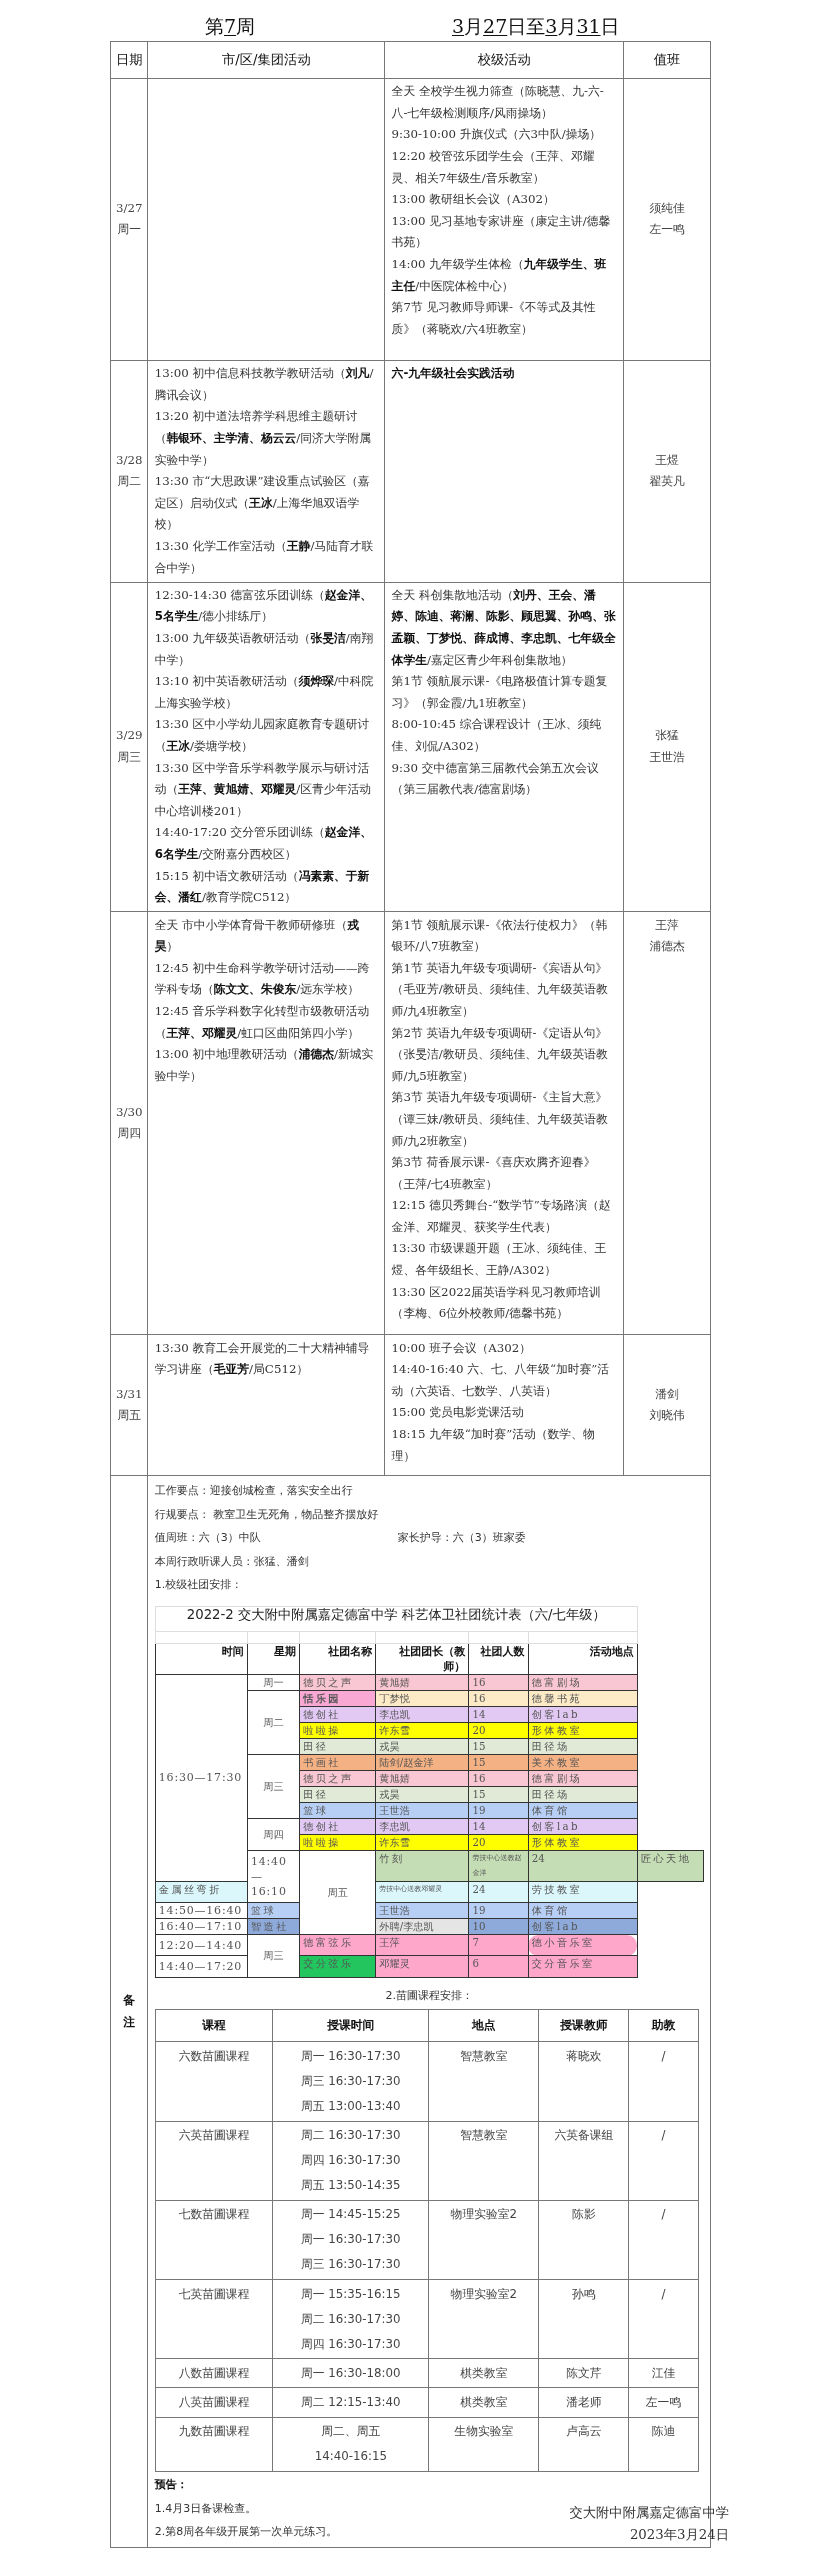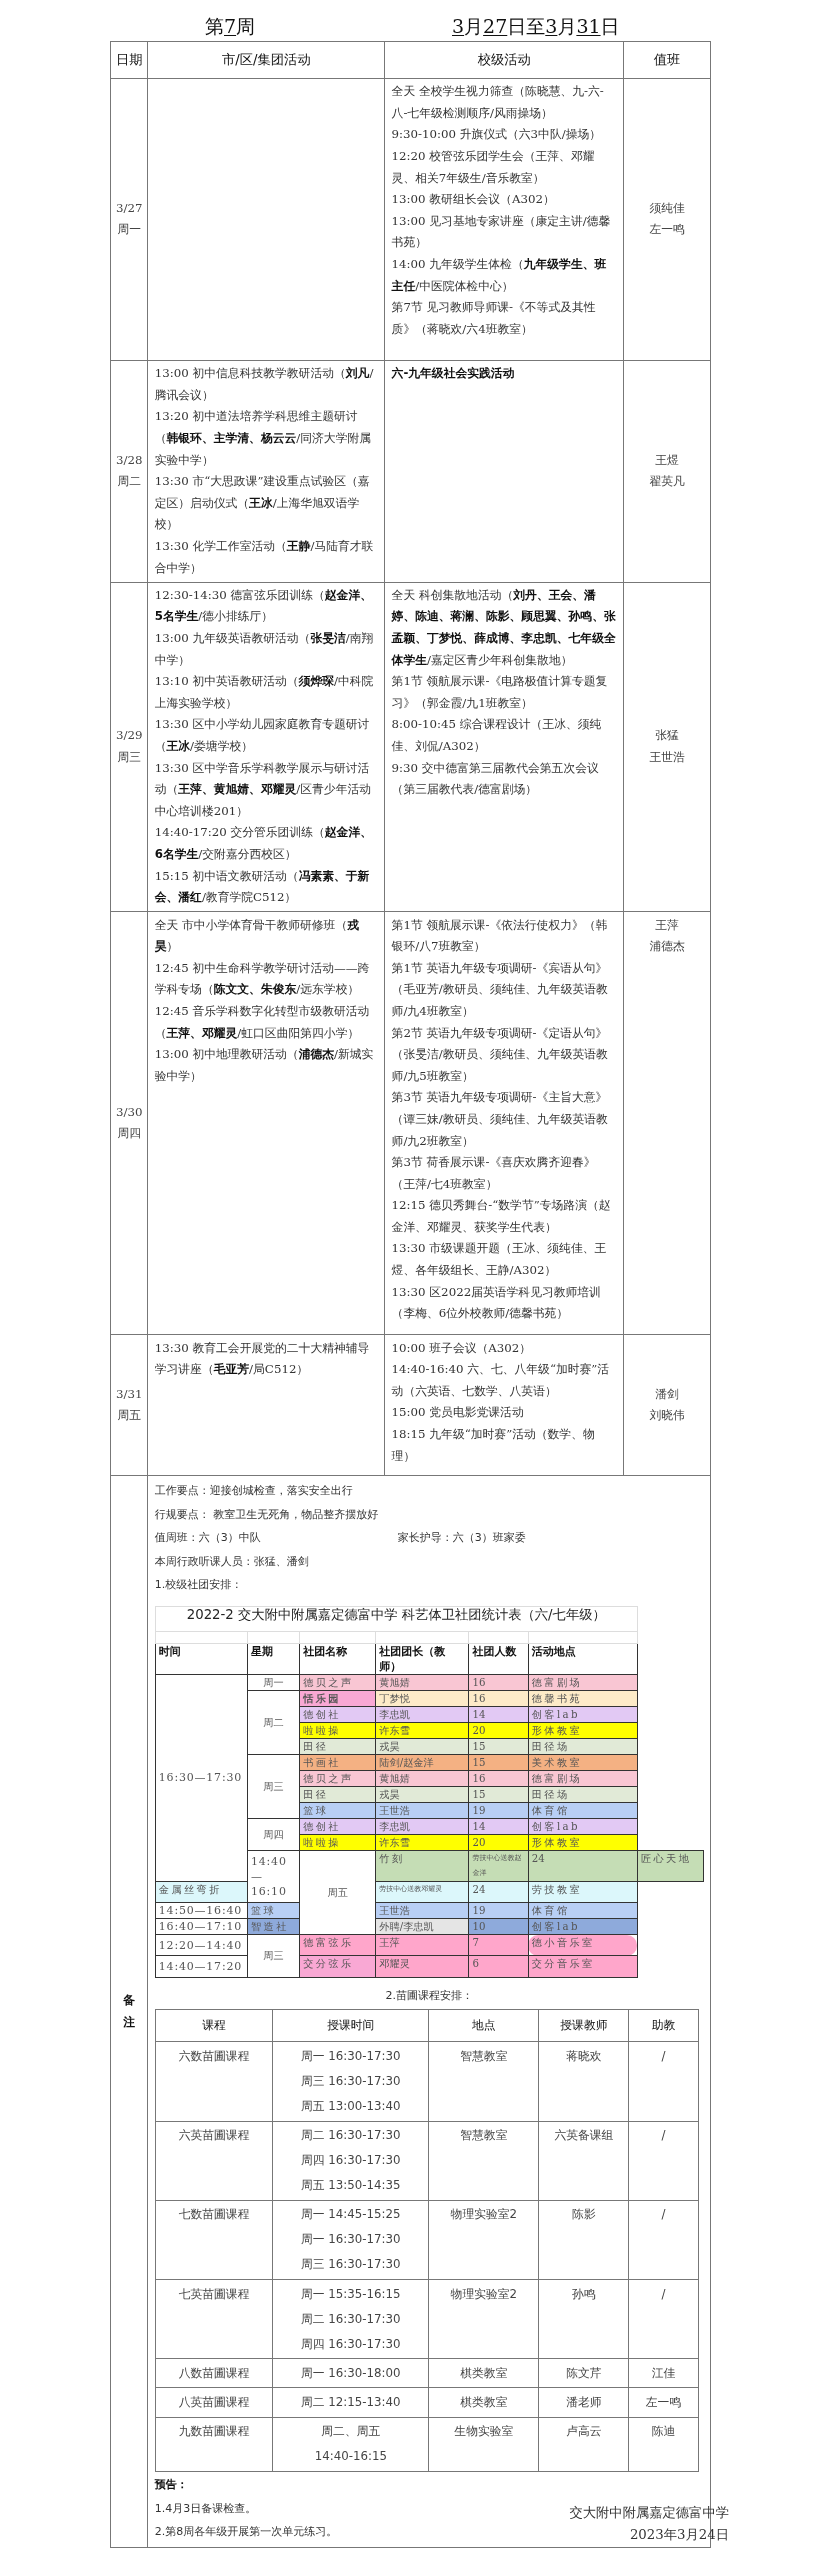--- a/index.html
+++ b/index.html
@@ -23,31 +23,31 @@
   .notes-cell { padding:3.1px 6.3px !important; font-family:"DejaVu Sans",sans-serif; font-size:11px; line-height:23.5px; }
   .two-col { display:flex; }
   .two-col span:first-child { width:243px; }
 
   
   .club-wrap { margin:9.4px 0 0 0; width:549px; }
   table.club { border-collapse:collapse; width:549px; font-size:10.2px; font-family:"DejaVu Serif",serif; line-height:15px; }
   table.club td { border:0.8px solid #333; padding:0 3.1px; color:#555; }
   table.club .ttl td { border:0.8px solid #ddd; text-align:center; font-size:13.3px; font-family:"DejaVu Sans",sans-serif; color:#222; height:23.5px; }
   table.club .blank td { border:0.8px solid #ddd; height:11px; }
-  table.club .hdr td { text-align:left; font-weight:bold; color:#111; font-family:"DejaVu Sans",sans-serif; height:23.5px; font-size:11px; border:1.2px solid #333; }
+  table.club .hdr td { text-align:right; font-weight:bold; color:#111; font-family:"DejaVu Sans",sans-serif; height:23.5px; font-size:11px; border:1.2px solid #333; }
   table.club .w { text-align:center; background:#fff; vertical-align:middle; }
   table.club .t { background:#fff; vertical-align:middle; font-size:11px; letter-spacing:0.8px; }
   table.club .small { font-size:7px; }
   table.club tr.tall td { height:20.4px; }
 
   
   .sub-title { margin-top:6.3px;text-align:center; }
   table.nursery { border-collapse:collapse; width:544px; margin-top:1.6px; font-size:11.8px; line-height:25px; }
   table.nursery td { border:1.2px solid #777; text-align:center; vertical-align:top; color:#444; padding:1.6px 3.1px; }
-  table.nursery .hdr td { font-weight:normal; color:#111; height:28px; vertical-align:middle; }
+  table.nursery .hdr td { font-weight:bold; color:#111; height:28px; vertical-align:middle; }
   .footer { position:absolute; right:94px; top:2502px; text-align:right; font-size:13.3px; line-height:22px; color:#333; }
 </style>
 </head>
 <body>
 
 <div class="title-row">
   <div class="week-title">
     <span>第</span><span class="u">7</span><span>周</span>
   </div>
   <div class="date-range">
@@ -311,21 +311,21 @@
                 <tr class="tall">
                   <td class="t" rowspan="1">12:20—14:40</td>
                   <td class="w" rowspan="2">周三</td>
                   <td style="background: rgb(255, 166, 203); letter-spacing: 2.4px;">德富弦乐</td>
                   <td style="background: rgb(255, 166, 203);">王萍</td>
                   <td style="background: rgb(255, 166, 203);">7</td>
                   <td style="background: rgb(255, 166, 203); letter-spacing: 2.4px; border-radius: 10px;">德小音乐室</td>
                 </tr>
                 <tr class="tall">
                   <td class="t" rowspan="1">14:40—17:20</td>
-                  <td style="background: #f9a8d4; letter-spacing: 2.4px;">交分弦乐</td>
+                  <td style="background: #22c55e; letter-spacing: 2.4px;">交分弦乐</td>
                   <td style="background: rgb(255, 166, 203);">邓耀灵</td>
                   <td style="background: rgb(255, 166, 203);">6</td>
                   <td style="background: rgb(255, 166, 203); letter-spacing: 2.4px;">交分音乐室</td>
                 </tr>
               </tbody>
           </table>
         </div>
         <div class="sub-title">2.苗圃课程安排：</div>
         <table class="nursery">
           <tbody id="nursery-body">

